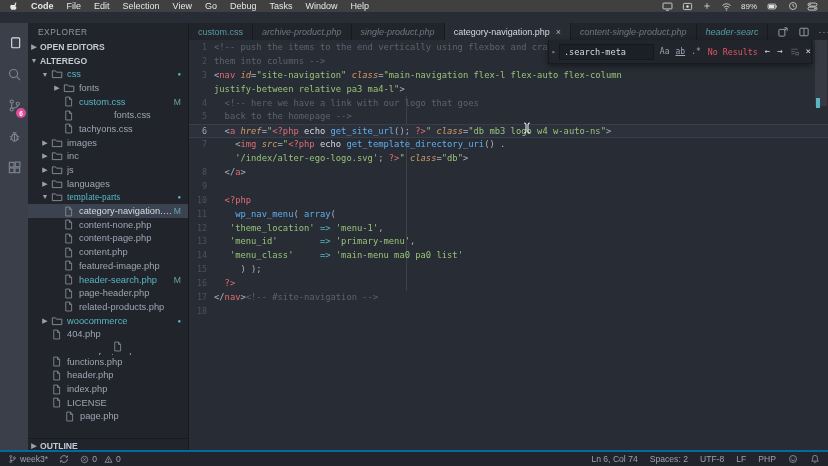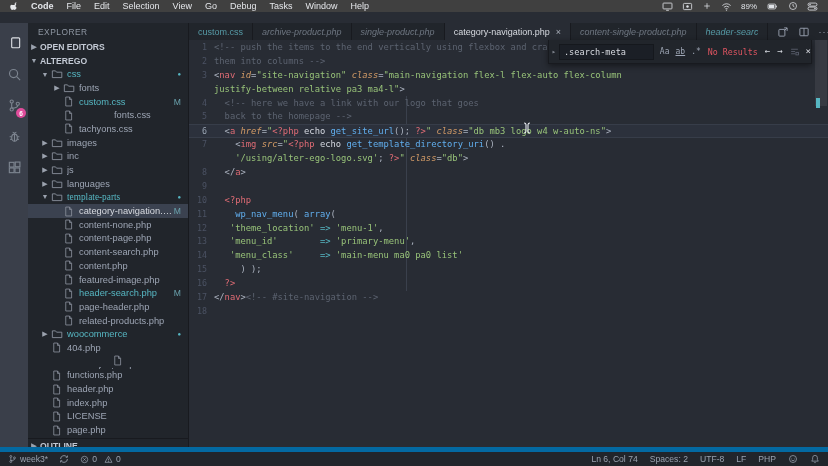--- a/index.html
+++ b/index.html
@@ -87,21 +87,21 @@
   .fw-btn{margin-left:7px;color:#d7dae0;font-size:9px;cursor:pointer;line-height:1;}
   .fw-btn.dim{color:#5b6170;}
 
   
   .vslider{position:absolute;right:1px;top:0;width:12px;height:66px;background:rgba(255,255,255,.07);z-index:4;}
   .ruler-mark{position:absolute;right:8px;top:58px;width:4px;height:10px;background:#56b6c2;z-index:5;}
 
   .ibeam{position:absolute;left:334px;top:82px;color:#e8ebf0;z-index:8;}
 
   
-  .status{position:absolute;left:0;right:0;bottom:0;height:14px;background:#21252b;border-top:5px solid #0369a1;
+  .status{position:absolute;left:0;right:0;bottom:0;height:14px;background:#21252b;border-top:2px solid #0369a1;
           display:flex;align-items:center;padding:0 8px;font-size:8.6px;color:#9aa2af;z-index:40;}
   .sitem{display:flex;align-items:center;gap:3px;margin-right:11px;cursor:default;white-space:nowrap;}
   .sright{margin-left:auto;display:flex;align-items:center;}
   .sright .sitem{margin-right:0;margin-left:12px;}
 </style>
 </head>
 <body>
 
 <div class="screen">
 
@@ -337,28 +337,20 @@
               </svg>
             </span>
             <span class="lbl">content-page.php</span>
           </div>
           <div class="trow" style="padding-left: 34px;">
             <span class="ic">
               <svg width="11" height="11" viewBox="0 0 16 16" fill="none" stroke="currentColor" stroke-width="1.2">
                 <path d="M4 1.5h5.5L12.5 5v9.5H4zM9.5 1.5V5h3"></path>
               </svg>
             </span>
-            <span class="lbl">content-search.php</span>
-          </div>
-          <div class="trow" style="padding-left: 34px;">
-            <span class="ic">
-              <svg width="11" height="11" viewBox="0 0 16 16" fill="none" stroke="currentColor" stroke-width="1.2">
-                <path d="M4 1.5h5.5L12.5 5v9.5H4zM9.5 1.5V5h3"></path>
-              </svg>
-            </span>
             <span class="lbl">content.php</span>
           </div>
           <div class="trow" style="padding-left: 34px;">
             <span class="ic">
               <svg width="11" height="11" viewBox="0 0 16 16" fill="none" stroke="currentColor" stroke-width="1.2">
                 <path d="M4 1.5h5.5L12.5 5v9.5H4zM9.5 1.5V5h3"></path>
               </svg>
             </span>
             <span class="lbl">featured-image.php</span>
           </div>
@@ -438,21 +430,21 @@
             <span class="lbl">index.php</span>
           </div>
           <div class="trow" style="padding-left: 22px;">
             <span class="ic">
               <svg width="11" height="11" viewBox="0 0 16 16" fill="none" stroke="currentColor" stroke-width="1.2">
                 <path d="M4 1.5h5.5L12.5 5v9.5H4zM9.5 1.5V5h3"></path>
               </svg>
             </span>
             <span class="lbl">LICENSE</span>
           </div>
-          <div class="trow" style="padding-left: 22px;">
+          <div class="trow" style="padding-left: 22px; margin-left: 13px;">
             <span class="ic">
               <svg width="11" height="11" viewBox="0 0 16 16" fill="none" stroke="currentColor" stroke-width="1.2">
                 <path d="M4 1.5h5.5L12.5 5v9.5H4zM9.5 1.5V5h3"></path>
               </svg>
             </span>
             <span class="lbl">page.php</span>
           </div>
         </div>
       <div class="sect outline">
         <span class="chev">▶</span>
@@ -504,21 +496,21 @@
         <div class="indent-guide"></div>
         <div class="codelines" id="codelines">
             <div class="crow"><span class="ln">1</span><span class="ct"><span class="cmt">&lt;!-- push the items to the end vertically using flexbox and cram</span></span></div>
             <div class="crow"><span class="ln">2</span><span class="ct"><span class="cmt">them into columns --&gt;</span></span></div>
             <div class="crow"><span class="ln">3</span><span class="ct"><span class="txt">&lt;</span><span class="tag">nav</span><span class="txt"> </span><span class="attr">id</span><span class="txt">=</span><span class="str">"site-navigation"</span><span class="txt"> </span><span class="attr">class</span><span class="txt">=</span><span class="str">"main-navigation flex-l flex-auto flex-column</span></span></div>
             <div class="crow"><span class="ln"></span><span class="ct"><span class="str">justify-between relative pa3 ma4-l"</span><span class="txt">&gt;</span></span></div>
             <div class="crow"><span class="ln">4</span><span class="ct"><span class="cmt">  &lt;!-- here we have a link with our logo that goes</span></span></div>
             <div class="crow"><span class="ln">5</span><span class="ct"><span class="cmt">  back to the homepage --&gt;</span></span></div>
             <div class="crow cur"><span class="ln">6</span><span class="ct"><span class="txt">  &lt;</span><span class="tag">a</span><span class="txt"> </span><span class="attr">href</span><span class="txt">=</span><span class="str">"</span><span class="kw">&lt;?php</span><span class="pln"> echo </span><span class="fn">get_site_url</span><span class="txt">();</span><span class="kw"> ?&gt;</span><span class="str">"</span><span class="txt"> </span><span class="attr">class</span><span class="txt">=</span><span class="str">"db mb3 logo w4 w-auto-ns"</span><span class="txt">&gt;</span></span></div>
             <div class="crow"><span class="ln">7</span><span class="ct"><span class="txt">    &lt;</span><span class="tag">img</span><span class="txt"> </span><span class="attr">src</span><span class="txt">=</span><span class="str">"</span><span class="kw">&lt;?php</span><span class="pln"> echo </span><span class="fn">get_template_directory_uri</span><span class="txt">() .</span></span></div>
-            <div class="crow"><span class="ln"></span><span class="ct"><span class="txt">    </span><span class="str">'/using/alter-ego-logo.svg'</span><span class="txt">; </span><span class="kw">?&gt;</span><span class="str">"</span><span class="txt"> </span><span class="attr">class</span><span class="txt">=</span><span class="str">"db"</span><span class="txt">&gt;</span></span></div>
+            <div class="crow"><span class="ln"></span><span class="ct"><span class="txt">    </span><span class="str">'/index/alter-ego-logo.svg'</span><span class="txt">; </span><span class="kw">?&gt;</span><span class="str">"</span><span class="txt"> </span><span class="attr">class</span><span class="txt">=</span><span class="str">"db"</span><span class="txt">&gt;</span></span></div>
             <div class="crow"><span class="ln">8</span><span class="ct"><span class="txt">  &lt;/</span><span class="tag">a</span><span class="txt">&gt;</span></span></div>
             <div class="crow"><span class="ln">9</span><span class="ct"></span></div>
             <div class="crow"><span class="ln">10</span><span class="ct"><span class="txt">  </span><span class="kw">&lt;?php</span></span></div>
             <div class="crow"><span class="ln">11</span><span class="ct"><span class="txt">    </span><span class="fn">wp_nav_menu</span><span class="txt">( </span><span class="fn">array</span><span class="txt">(</span></span></div>
             <div class="crow"><span class="ln">12</span><span class="ct"><span class="txt">   </span><span class="str">'theme_location'</span><span class="op"> =&gt; </span><span class="str">'menu-1'</span><span class="txt">,</span></span></div>
             <div class="crow"><span class="ln">13</span><span class="ct"><span class="txt">   </span><span class="str">'menu_id'</span><span class="op">        =&gt; </span><span class="str">'primary-menu'</span><span class="txt">,</span></span></div>
             <div class="crow"><span class="ln">14</span><span class="ct"><span class="txt">   </span><span class="str">'menu_class'</span><span class="op">     =&gt; </span><span class="str">'main-menu ma0 pa0 list'</span></span></div>
             <div class="crow"><span class="ln">15</span><span class="ct"><span class="txt">     ) );</span></span></div>
             <div class="crow"><span class="ln">16</span><span class="ct"><span class="txt">  </span><span class="kw">?&gt;</span></span></div>
             <div class="crow"><span class="ln">17</span><span class="ct"><span class="txt">&lt;/</span><span class="tag">nav</span><span class="txt">&gt;</span><span class="cmt">&lt;!-- #site-navigation --&gt;</span></span></div>

